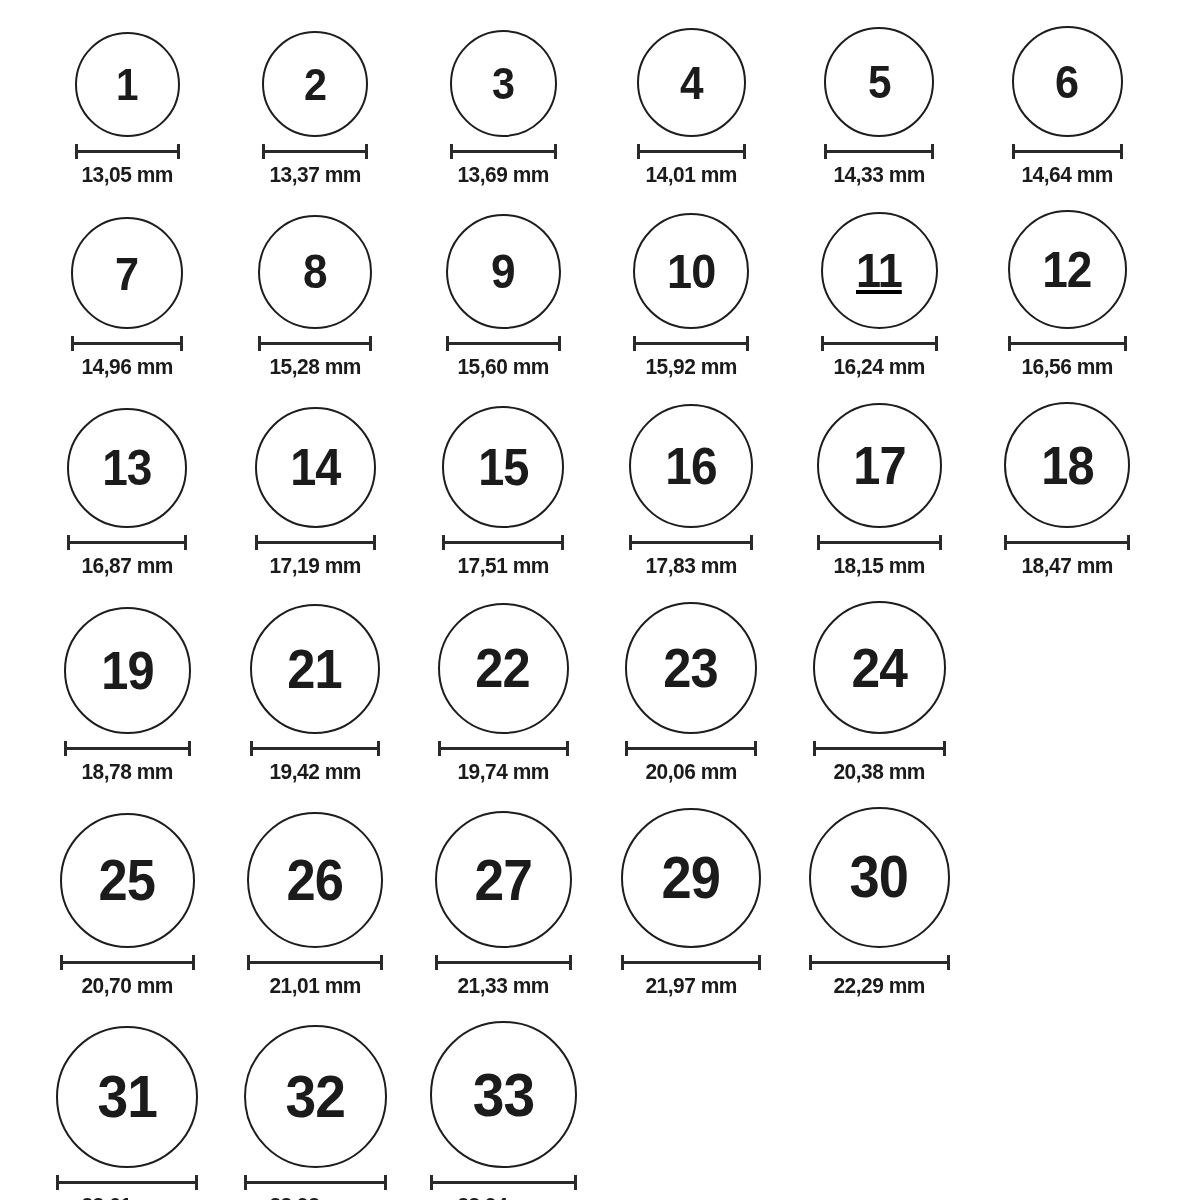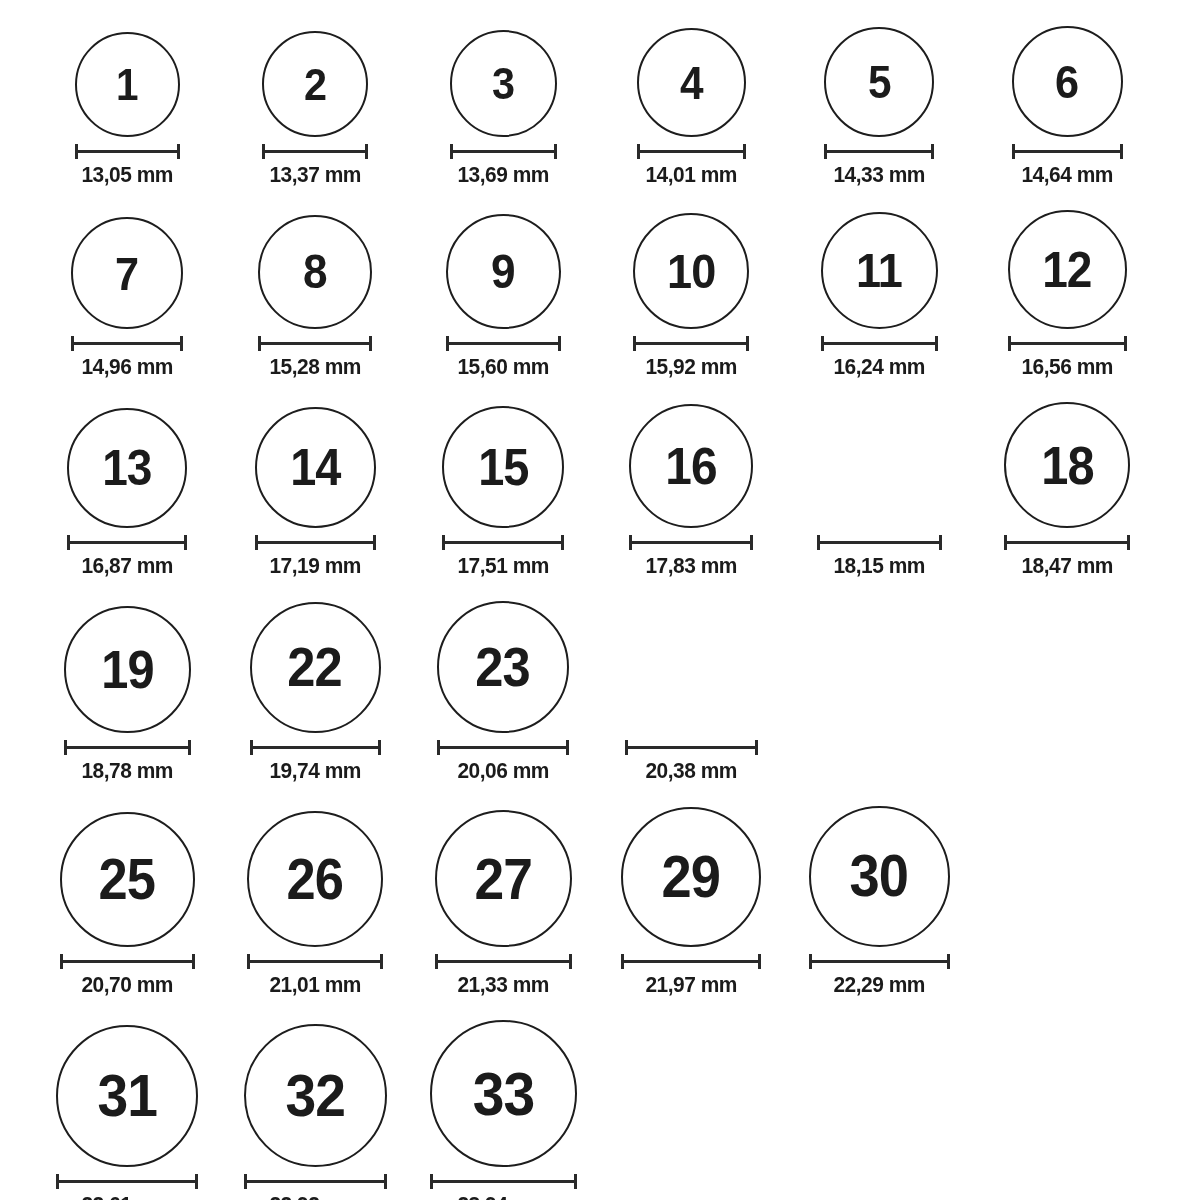--- a/index.html
+++ b/index.html
@@ -159,21 +159,21 @@
       <div class="size-cell">
         <div class="ring-circle" style="width: 116px; height: 116px;">
           <span class="ring-number" style="font-size: 49px;">10</span>
         </div>
         <div class="measure-line" style="width: 110px;">
           <div class="measure-bar"></div>
         </div>
         <div class="diameter-label">15,92 mm</div>
       </div>
       <div class="size-cell">
-        <div class="ring-circle" style="width: 117px; height: 117px;">
+        <div class="ring-circle" style="width: 117px; height: 117px; text-decoration: underline;">
           <span class="ring-number" style="font-size: 49px;">11</span>
         </div>
         <div class="measure-line" style="width: 111px;">
           <div class="measure-bar"></div>
         </div>
         <div class="diameter-label">16,24 mm</div>
       </div>
       <div class="size-cell">
         <div class="ring-circle" style="width: 119px; height: 119px;">
           <span class="ring-number" style="font-size: 50px;">12</span>
@@ -215,20 +215,23 @@
       <div class="size-cell">
         <div class="ring-circle" style="width: 124px; height: 124px; align-items: center;">
           <span class="ring-number" style="font-size: 52px;">16</span>
         </div>
         <div class="measure-line" style="width: 118px;">
           <div class="measure-bar"></div>
         </div>
         <div class="diameter-label">17,83 mm</div>
       </div>
       <div class="size-cell">
+        <div class="ring-circle" style="width: 125px; height: 125px;">
+          <span class="ring-number" style="font-size: 53px;">17</span>
+        </div>
         <div class="measure-line" style="width: 119px;">
           <div class="measure-bar"></div>
         </div>
         <div class="diameter-label">18,15 mm</div>
       </div>
       <div class="size-cell">
         <div class="ring-circle" style="width: 126px; height: 126px;">
           <span class="ring-number" style="font-size: 53px;">18</span>
         </div>
         <div class="measure-line" style="width: 120px;">
@@ -241,38 +244,50 @@
       <div class="size-cell">
         <div class="ring-circle" style="width: 127px; height: 127px;">
           <span class="ring-number" style="font-size: 53px;">19</span>
         </div>
         <div class="measure-line" style="width: 121px;">
           <div class="measure-bar"></div>
         </div>
         <div class="diameter-label">18,78 mm</div>
       </div>
       <div class="size-cell">
+        <div class="ring-circle" style="width: 130px; height: 130px;">
+          <span class="ring-number" style="font-size: 55px;">21</span>
+        </div>
+        <div class="measure-line" style="width: 124px;">
+          <div class="measure-bar"></div>
+        </div>
+        <div class="diameter-label">19,42 mm</div>
+      </div>
+      <div class="size-cell">
         <div class="ring-circle" style="width: 131px; height: 131px;">
           <span class="ring-number" style="font-size: 55px;">22</span>
         </div>
         <div class="measure-line" style="width: 125px;">
           <div class="measure-bar"></div>
         </div>
         <div class="diameter-label">19,74 mm</div>
       </div>
       <div class="size-cell">
         <div class="ring-circle" style="width: 132px; height: 132px;">
           <span class="ring-number" style="font-size: 55px;">23</span>
         </div>
         <div class="measure-line" style="width: 126px;">
           <div class="measure-bar"></div>
         </div>
         <div class="diameter-label">20,06 mm</div>
       </div>
       <div class="size-cell">
+        <div class="ring-circle" style="width: 133px; height: 133px;">
+          <span class="ring-number" style="font-size: 56px;">24</span>
+        </div>
         <div class="measure-line" style="width: 127px;">
           <div class="measure-bar"></div>
         </div>
         <div class="diameter-label">20,38 mm</div>
       </div>
     </div>
     <div class="size-row">
       <div class="size-cell">
         <div class="ring-circle" style="width: 135px; height: 135px;">
           <span class="ring-number" style="font-size: 57px;">25</span>

